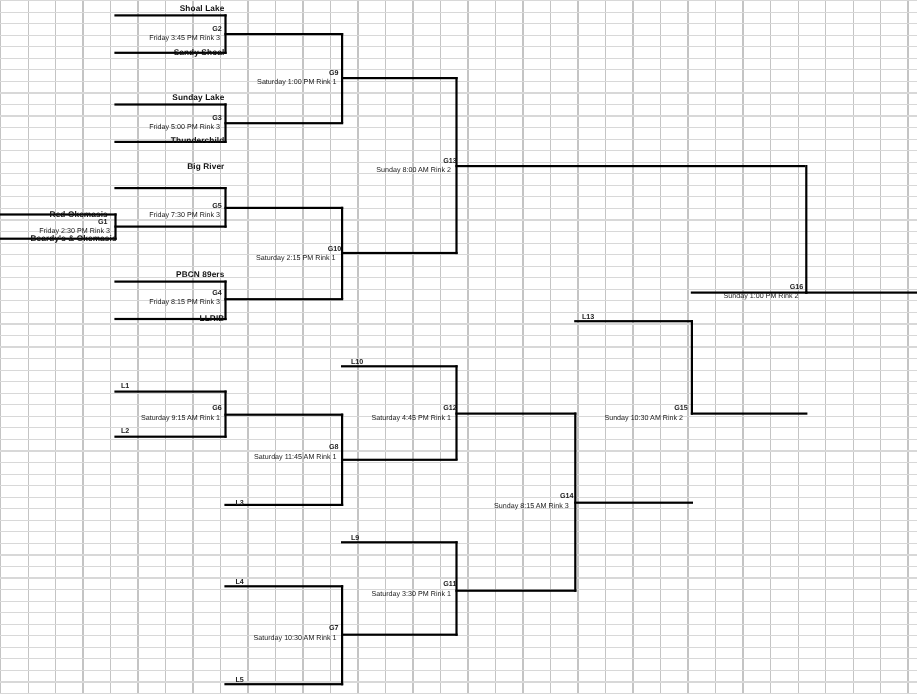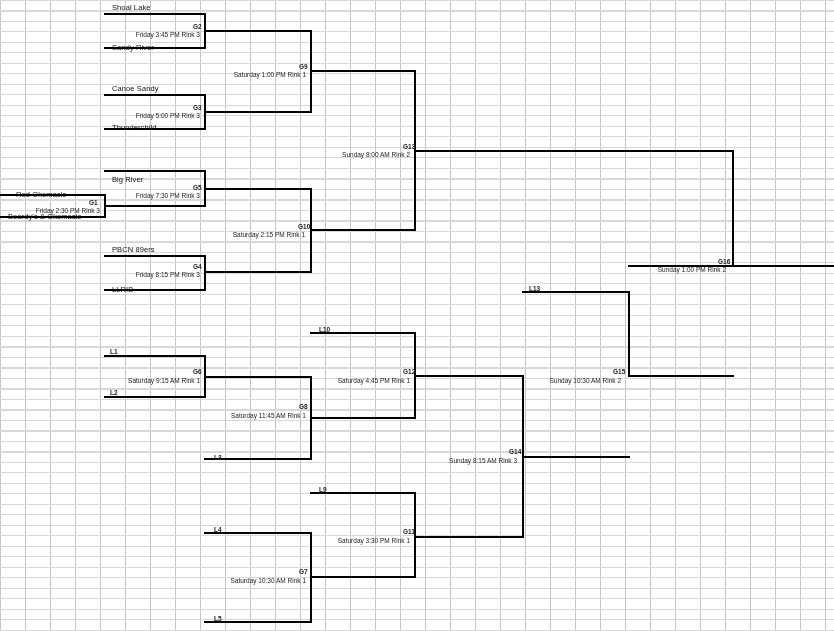--- a/index.html
+++ b/index.html
@@ -29,24 +29,24 @@
   .vline {
     position: absolute;
     background: #000000;
     width: 2px;
   }
 
   
   .team {
     position: absolute;
     font-size: 7.5px;
-    font-weight: normal;
+    font-weight: bold;
     color: #111111;
     white-space: nowrap;
-    text-align: left;
+    text-align: right;
     letter-spacing: 0.1px;
     line-height: 9px;
   }
   .gamecode {
     position: absolute;
     font-size: 6.5px;
     font-weight: bold;
     color: #222222;
     white-space: nowrap;
     text-align: center;
@@ -117,24 +117,24 @@
     <div class="vline" style="left: 414px; top: 70px; height: 161px;"></div>
     <div class="vline" style="left: 204px; top: 355px; height: 43px;"></div>
     <div class="vline" style="left: 310px; top: 376px; height: 84px;"></div>
     <div class="vline" style="left: 310px; top: 532px; height: 91px;"></div>
     <div class="vline" style="left: 414px; top: 332px; height: 86px;"></div>
     <div class="vline" style="left: 414px; top: 492px; height: 86px;"></div>
     <div class="vline" style="left: 522px; top: 375px; height: 163px;"></div>
     <div class="vline" style="left: 628px; top: 291px; height: 86px;"></div>
     <div class="vline" style="left: 732px; top: 150px; height: 117px;"></div>
     <div class="team" style="left: 112px; top: 3px; width: 92px;">Shoal Lake</div>
-    <div class="team" style="left: 112px; top: 43px; width: 92px;">Sandy River</div>
-    <div class="team" style="left: 112px; top: 84px; width: 92px;">Canoe Sandy</div>
+    <div class="team" style="left: 112px; top: 43px; width: 92px;">Sandy Shoal</div>
+    <div class="team" style="left: 112px; top: 84px; width: 92px;">Sunday Lake</div>
     <div class="team" style="left: 112px; top: 123px; width: 92px;">Thunderchild</div>
-    <div class="team" style="left: 112px; top: 175px; width: 92px;">Big River</div>
+    <div class="team" style="left: 112px; top: 147px; width: 92px;">Big River</div>
     <div class="team" style="left: 16px; top: 190px; width: 82px;">Red Okemasis</div>
     <div class="team" style="left: 8px; top: 212px; width: 98px;">Beardy's &amp; Okemasis</div>
     <div class="team" style="left: 112px; top: 245px; width: 92px;">PBCN  89ers</div>
     <div class="team" style="left: 112px; top: 285px; width: 92px;">LLRIB</div>
     <div class="gamecode" style="left: 89px; top: 199px;">G1</div>
     <div class="gameinfo" style="left: 28px; top: 207px; width: 72px;">Friday   2:30 PM   Rink 3</div>
     <div class="gamecode" style="left: 193px; top: 23px;">G2</div>
     <div class="gameinfo" style="left: 124px; top: 31px; width: 76px;">Friday   3:45 PM   Rink 3</div>
     <div class="gamecode" style="left: 193px; top: 104px;">G3</div>
     <div class="gameinfo" style="left: 124px; top: 112px; width: 76px;">Friday   5:00 PM   Rink 3</div>

